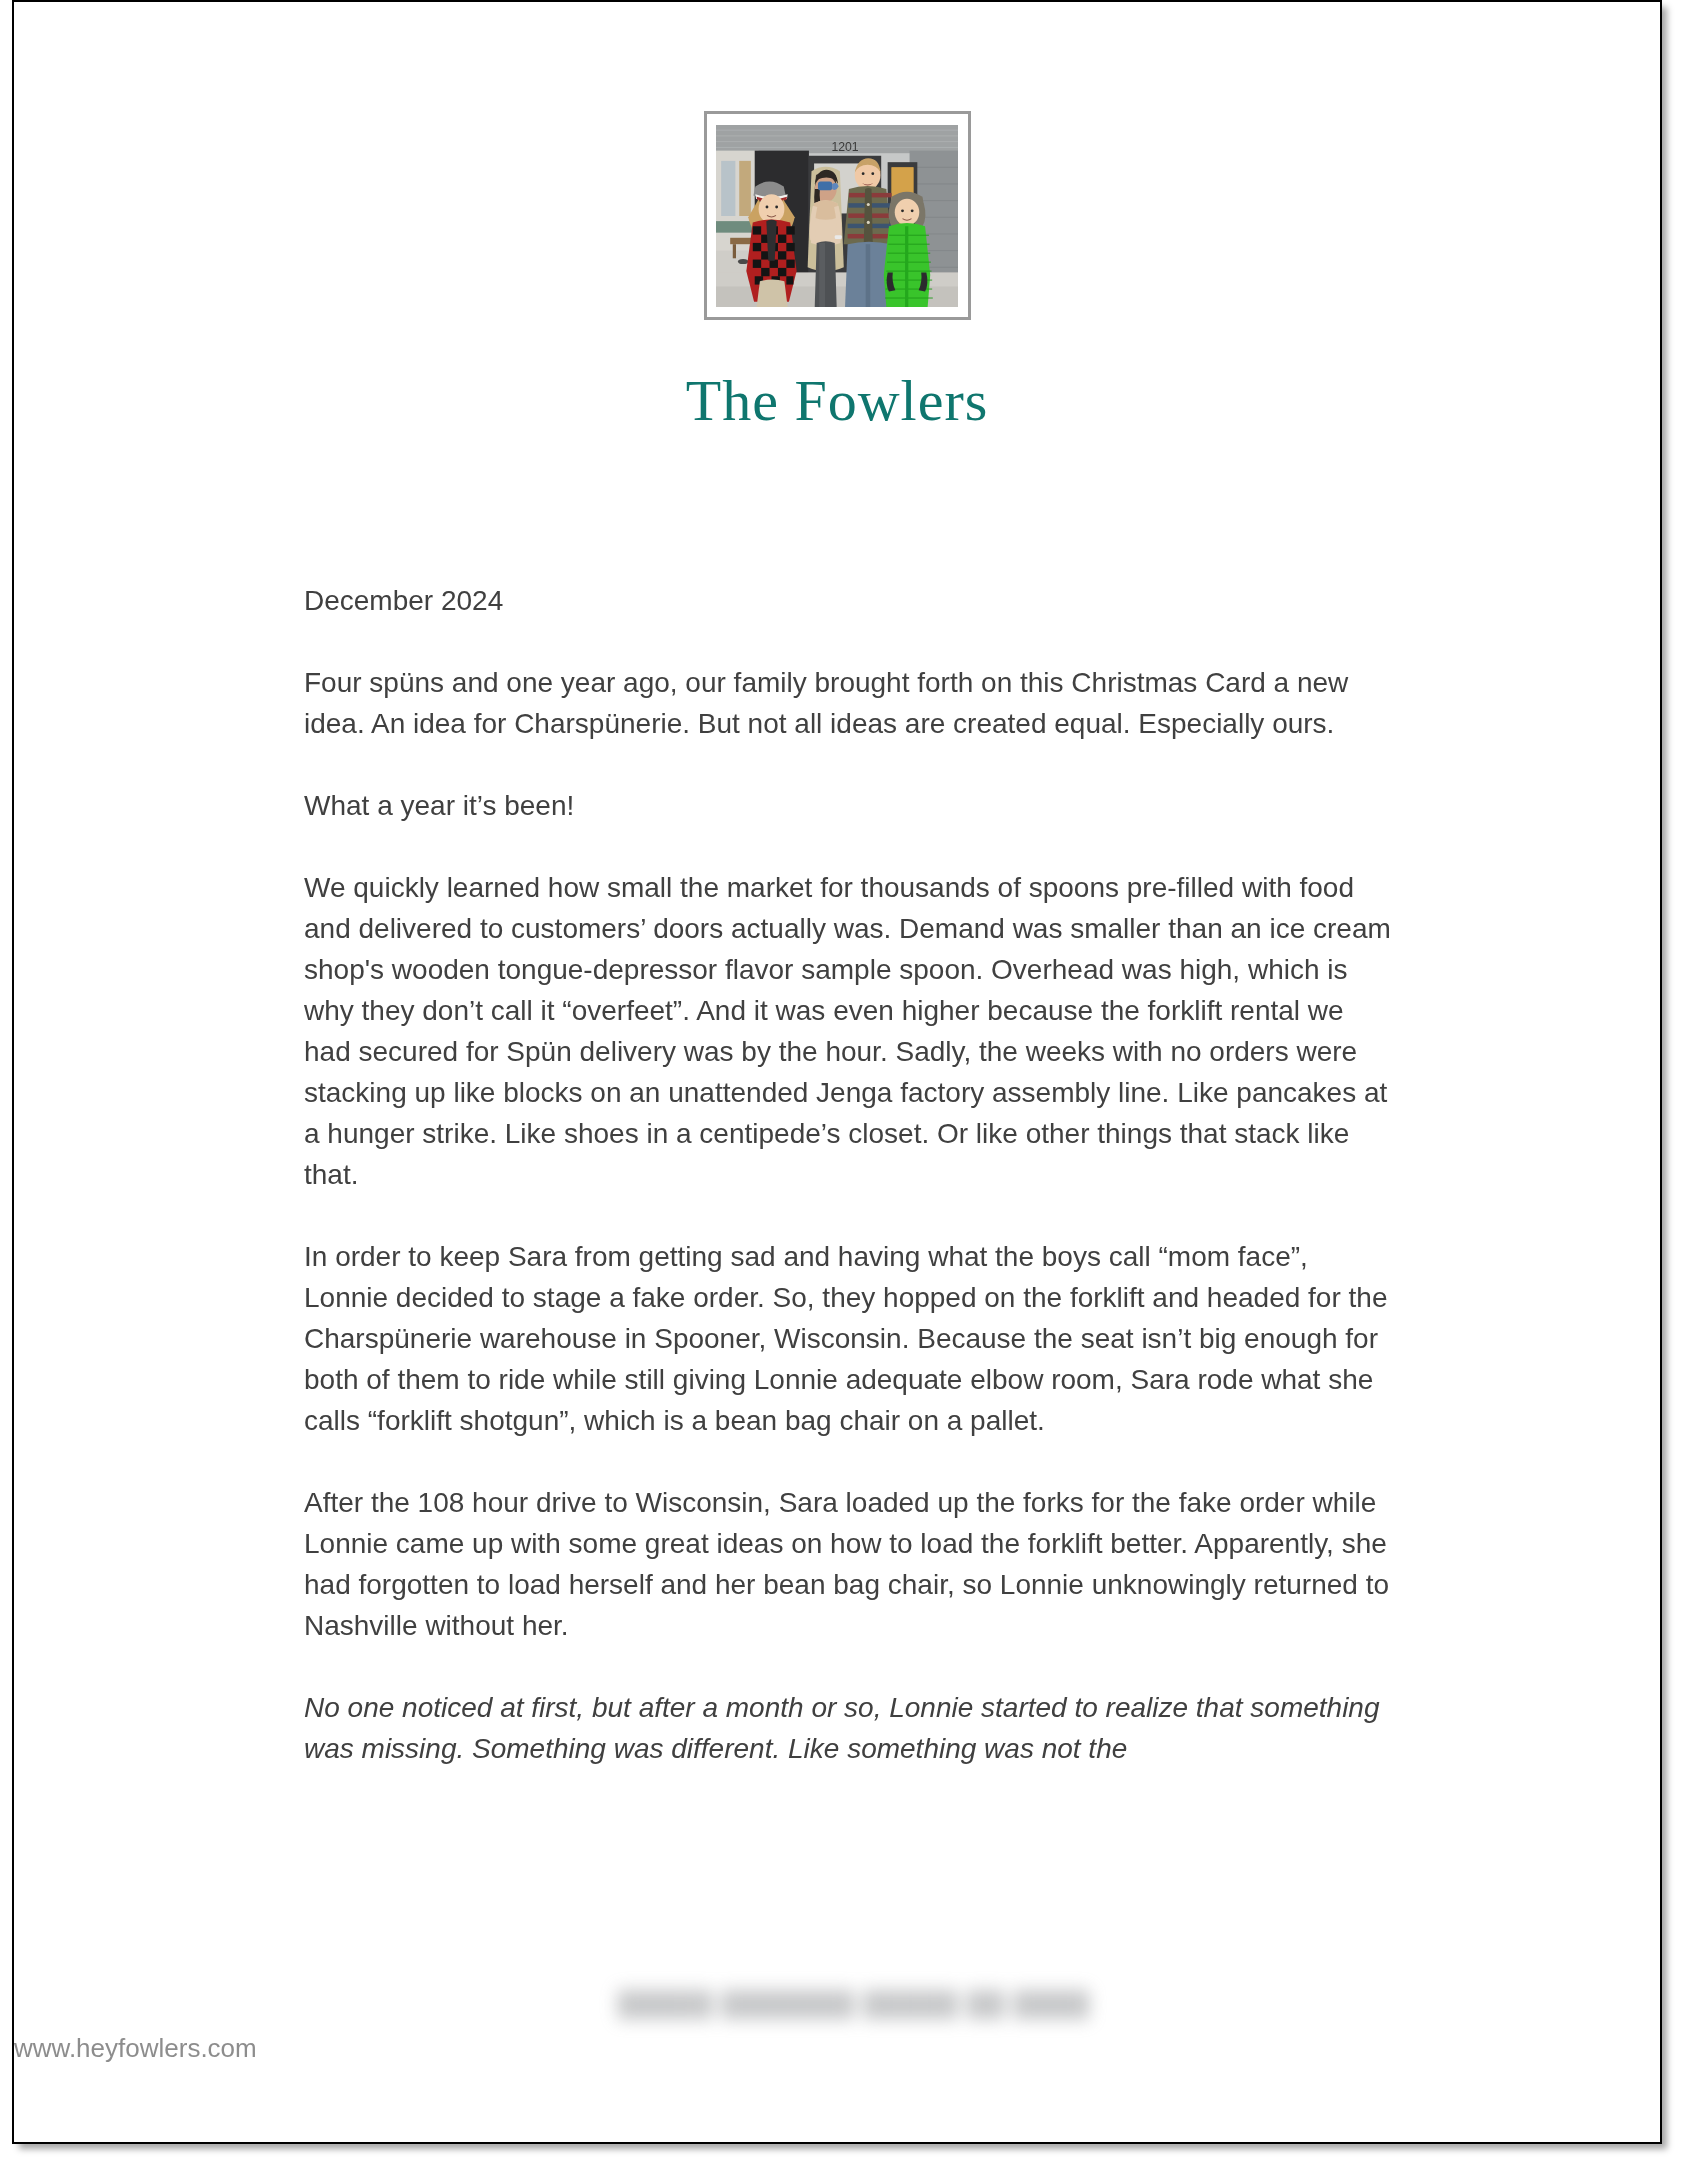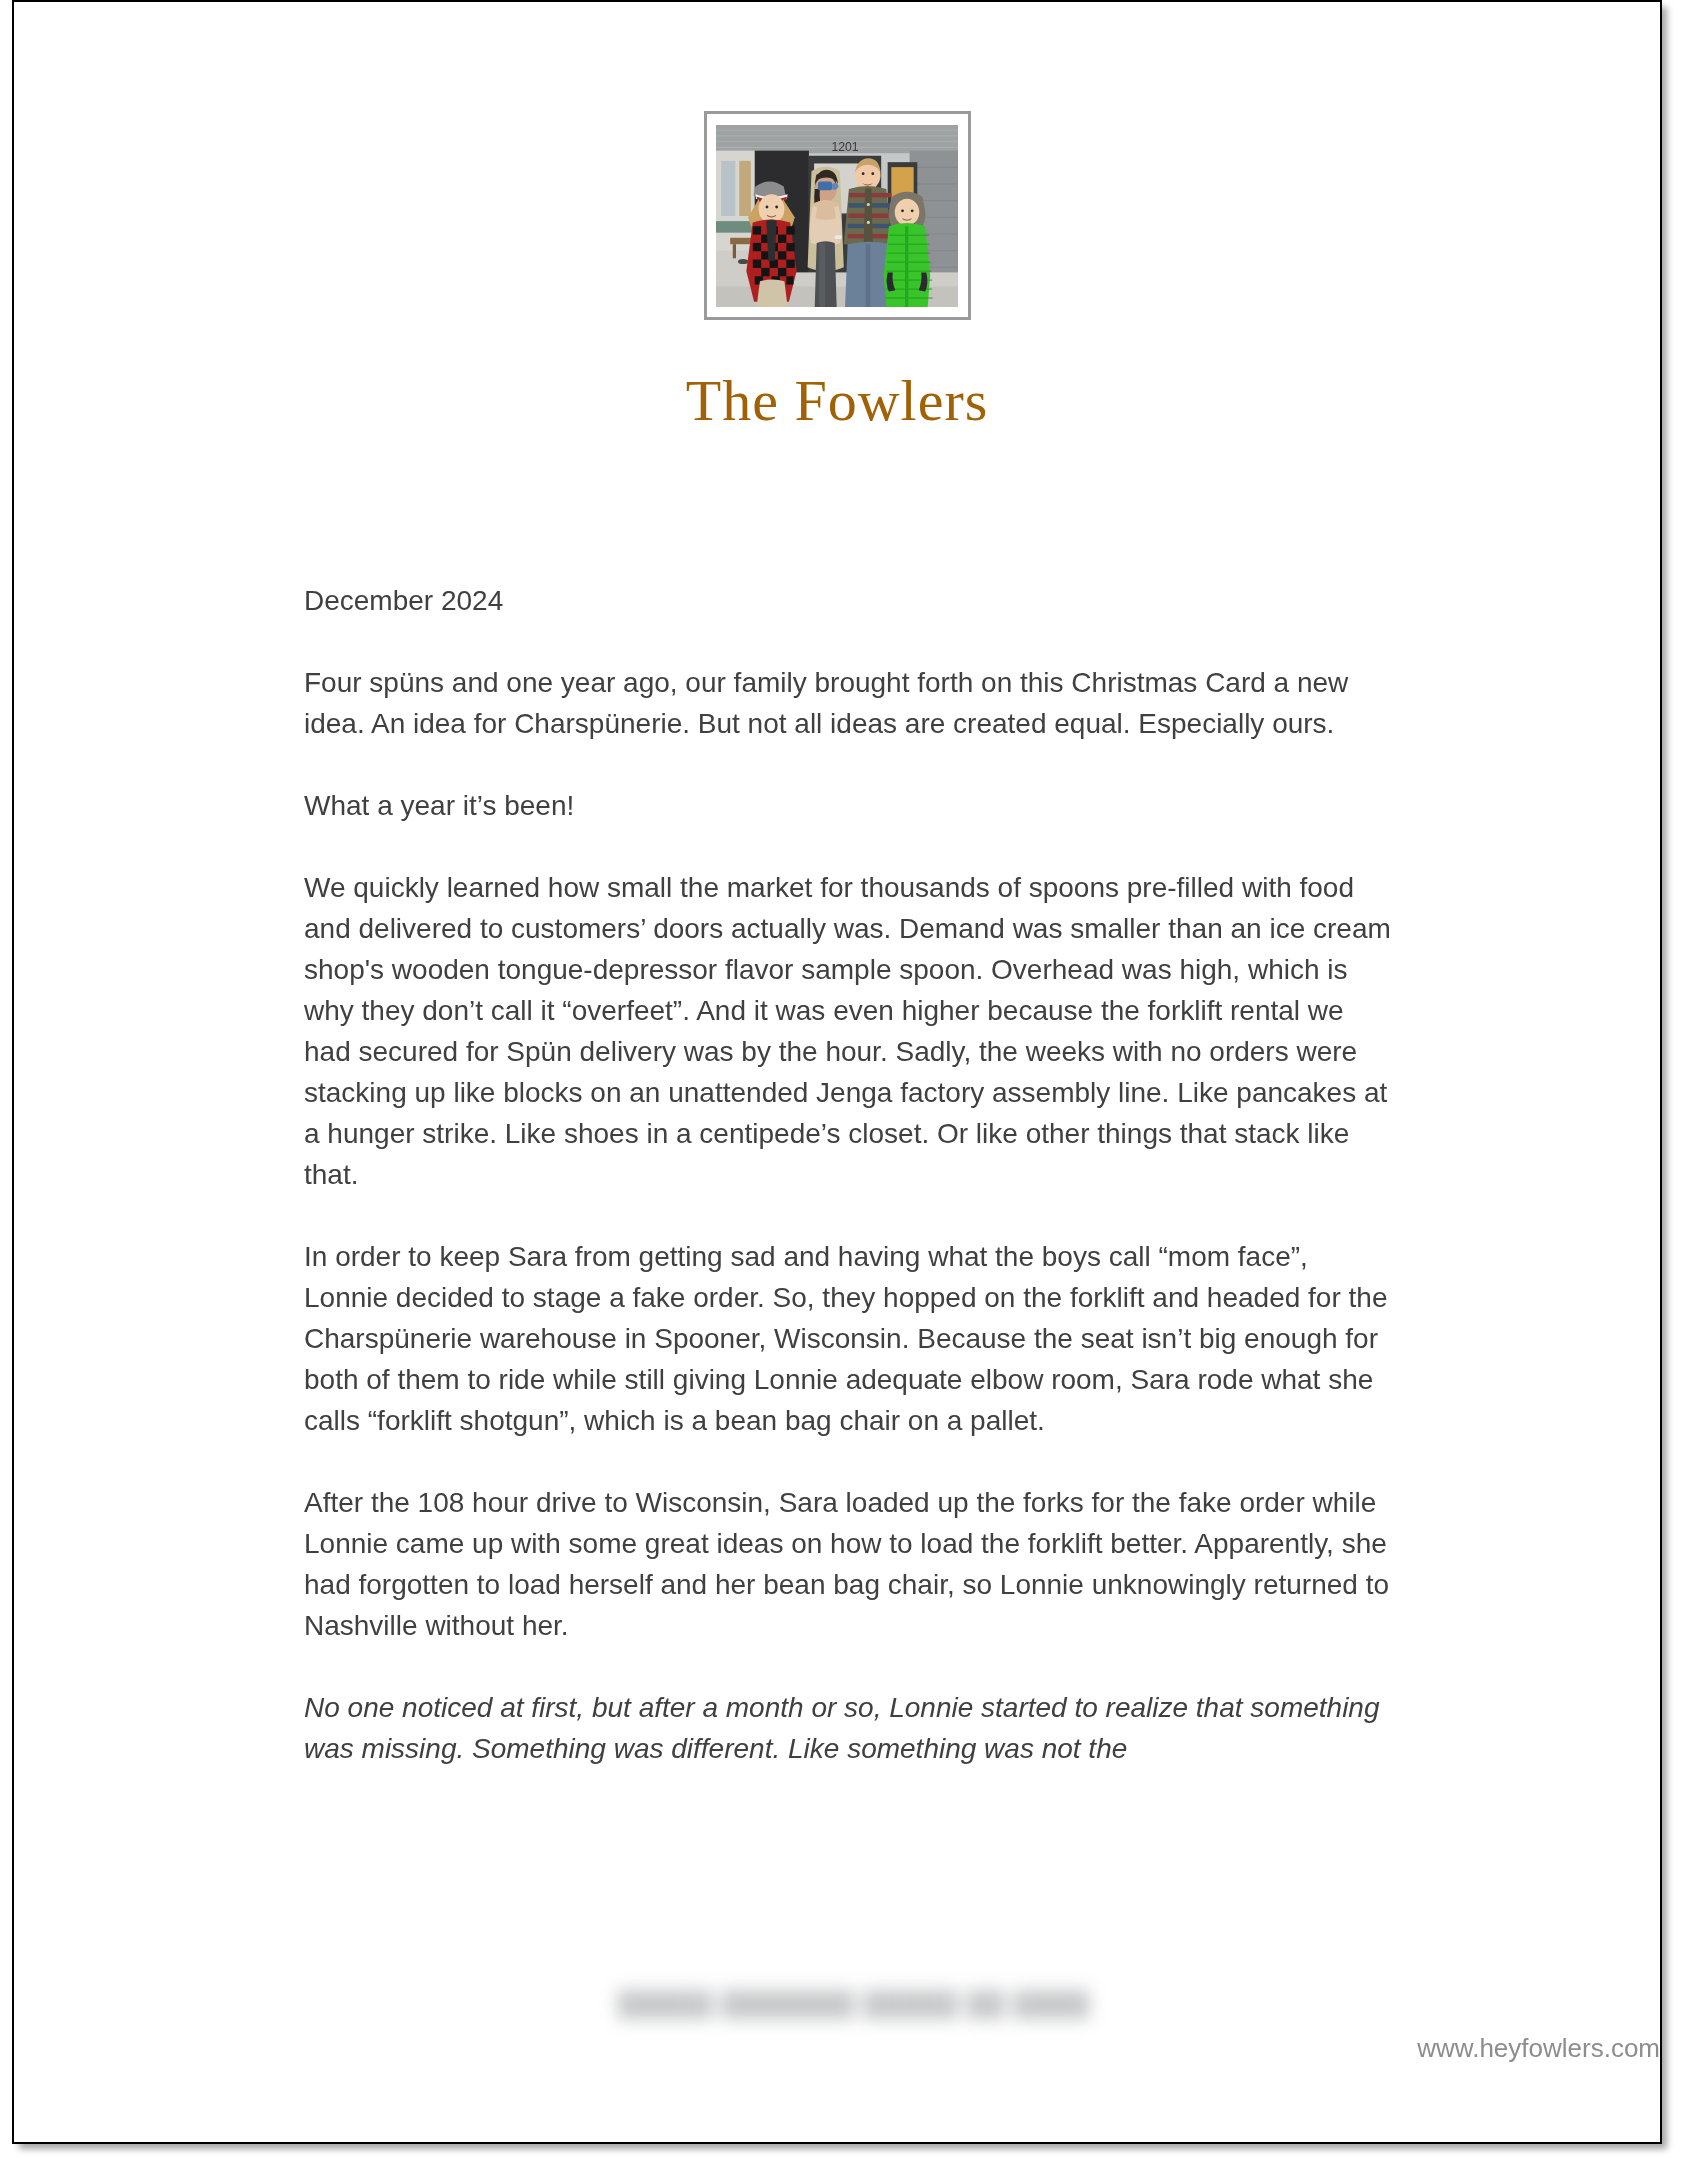--- a/index.html
+++ b/index.html
@@ -58,21 +58,21 @@
   #doc-title {
     position: absolute;
     left: 0;
     top: 365px;
     width: 100%;
     text-align: center;
     font-family: "Liberation Serif", serif;
     font-size: 58px;
     font-weight: 400;
     letter-spacing: 1px;
-    color: #a16207;
+    color: #0f766e;
   }
 
   
   #letter-body {
     position: absolute;
     left: 290px;
     top: 578px;
     width: 1090px;
     color: #404040;
     font-size: 28px;
@@ -99,21 +99,21 @@
     letter-spacing: 2px;
     filter: blur(8.5px);
     opacity: 0.55;
     user-select: none;
   }
   #footer-url {
     position: absolute;
     left: 0;
     top: 2031px;
     width: 100%;
-    text-align: right;
+    text-align: left;
     font-size: 26px;
     font-weight: 300;
     color: #8d8d8d;
   }
 </style>
 </head>
 <body>
 
 <div id="page-sheet">
 

